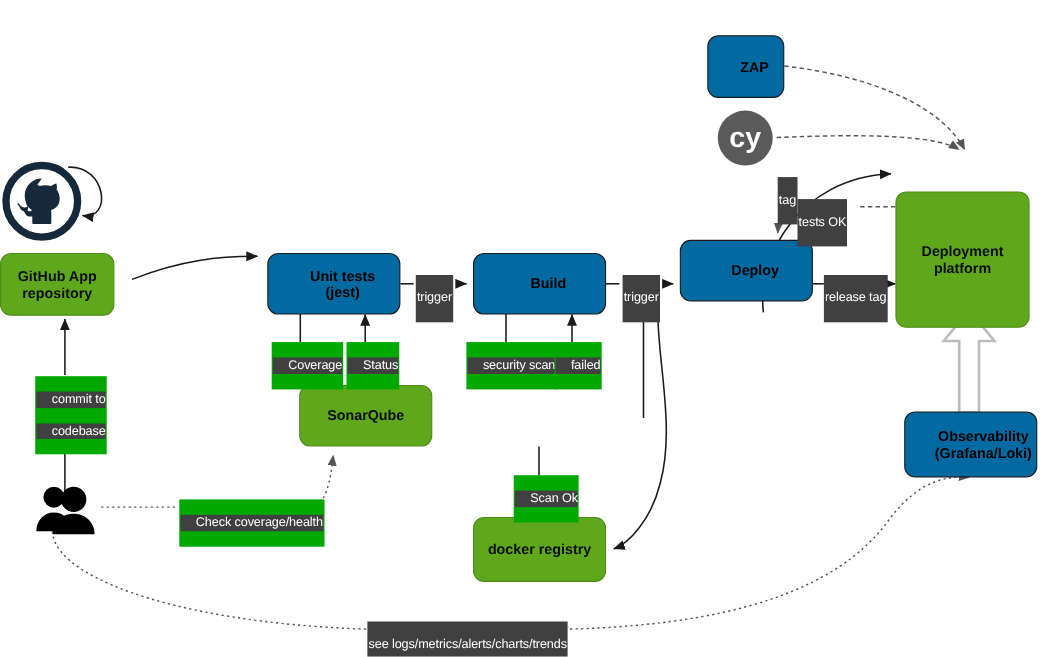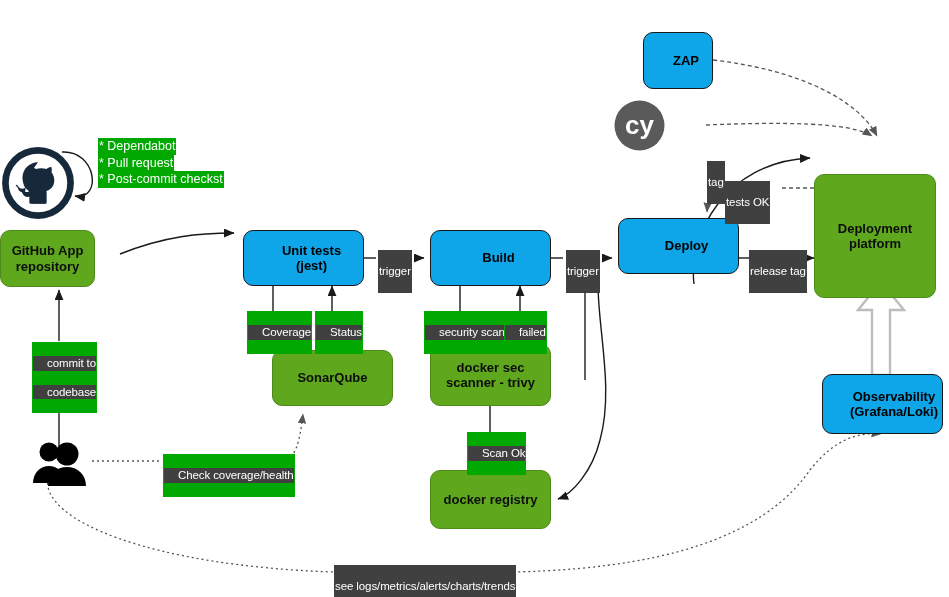--- a/index.html
+++ b/index.html
@@ -4,21 +4,21 @@
 <title>CI/CD Pipeline Diagram</title>
 <style>
   html,body{margin:0;padding:0;background:#ffffff;}
   body{font-family:"Liberation Sans",sans-serif;}
   #canvas{position:relative;width:949px;height:597px;background:#ffffff;overflow:hidden;}
   svg.layer{position:absolute;left:0;top:0;width:949px;height:597px;pointer-events:none;}
 
   .node{position:absolute;box-sizing:border-box;display:flex;align-items:center;
         justify-content:center;text-align:center;font-weight:bold;font-size:13px;
         line-height:1.18;color:#000000;border-radius:10px;}
-  .node.white{background:#0ea5e9;border:1.6px solid #1a1a1a;padding-left:16px;}
+  .node.white{background:#0369a1;border:1.6px solid #1a1a1a;padding-left:16px;}
   .node.green{background:#5FA81E;border:1.6px solid #4E8A18;color:#0d0d0d;}
   .node .lbl{padding:2px 4px;white-space:pre-line;}
 
   .edgelabel{position:absolute;font-size:11.5px;line-height:1.24;
              padding:0px 1px;white-space:pre-line;text-align:center;
              letter-spacing:-0.1px;}
   .edgelabel.green{background:#00a800;color:#ffffff;}
   .edgelabel.dark{background:#404040;color:#ffffff;}
   .edgelabel span{display:block;}
   .edgelabel.green span{background:#404040;padding-left:14px;}
@@ -104,21 +104,21 @@
 
       <path d="M48,478 C40,520 150,566 334,572"></path>
       <path d="M513,572 C700,568 775,520 810,470 C835,438 860,432 881,434" marker-end="url(#ahg)"></path>
     </g>
 
     <g>
       <path d="M872,375 L872,310 L858,310 L881,282 L904,310 L890,310 L890,375 z" fill="#ffffff" stroke="#bdbdbd" stroke-width="2.4"></path>
     </g>
   </svg>
 
-  <div class="node green" style="left:0px;top:230px;width:95px;height:57px;">
+  <div class="node green" style="left:0px;top:230px;width:104px;height:57px;">
     <div class="lbl">GitHub App
 repository</div>
   </div>
 
   <div class="node white" style="left:243px;top:230px;width:121px;height:56px;">
     <div class="lbl">Unit tests
 (jest)</div>
   </div>
 
   <div class="node white" style="left:430px;top:230px;width:121px;height:56px;">
@@ -131,24 +131,20 @@
 
   <div class="node green" style="left:814px;top:146px;width:122px;height:124px;margin-top:28px;">
     <div class="lbl">Deployment
 platform</div>
   </div>
 
   <div class="node green" style="left:243px;top:350px;width:121px;height:56px;margin-left:29px;">
     <div class="lbl">SonarQube</div>
   </div>
 
-  <div class="node green" style="left:430px;top:344px;width:121px;height:62px;">
-    <div class="lbl">docker sec
-scanner - trivy</div>
-  </div>
 
   <div class="node green" style="left:430px;top:470px;width:121px;height:59px;">
     <div class="lbl">docker registry</div>
   </div>
 
   <div class="node white" style="left:643px;top:32px;width:70px;height:57px;">
     <div class="lbl">ZAP</div>
   </div>
 
   <div class="node white" style="left:822px;top:374px;width:121px;height:60px;justify-content:flex-end;">
@@ -164,41 +160,36 @@
         v7.9c0,0.8,0.3,1.4,0.9,1.4h21.6c0.6,0,0.9-0.6,0.9-1.4V63.4c0-3.2-0.8-5.4-2.2-6.8c6.4-0.7,11.5-3.6,11.5-13.6
         c0-3-1-5.6-2.8-7.6c0.6-1.7,0.7-4.6-0.3-7.3c0,0-2.8,0.4-6.5,3c-2.2-0.6-4.6-0.9-7.1-0.9s-4.9,0.3-7.1,0.9
         c-3.7-2.6-6.5-3-6.5-3c-1,2.7-0.9,5.6-0.3,7.3"></path>
       <path fill="#16293B" d="M30,47c0,8.5,4.5,13.8,13.5,15c-1.4,1.4-2.1,3.6-2.1,6.7v8.9h19V68c0-3.1-0.7-5.3-2.1-6.7
         C67.3,60,72,54.7,72,46.2c0-3-1-5.6-2.8-7.6l-36.4,0C31,40.6,30,43.2,30,47z"></path>
       <path fill="#16293B" d="M33.5,54.5c-0.6,2-2.2,3.4-5.2,3.1c-2.7-0.3-4.2-1.7-5.3-3.3c-1-1.5-1.9-2-2.6-1.7
         c-0.7,0.3-0.5,1.2,0.4,1.9c1.3,1,1.9,2.4,2.6,3.9c1.2,2.7,3.9,4.8,9.2,3.9"></path>
     </svg>
   </div>
 
-  <div id="cypress-logo" style="left:613px;top:99px;width:53px;height:53px;text-decoration:underline;">
+  <div id="cypress-logo" style="left:651px;top:99px;width:53px;height:53px;text-decoration:underline;">
     <svg width="53" height="53" viewBox="0 0 53 53">
       <circle cx="26.5" cy="26.5" r="25" fill="#5A5A5A"></circle>
       <text x="26.5" y="34.5" text-anchor="middle" fill="#ffffff" font-family="Liberation Sans, sans-serif" font-size="26" font-weight="bold">cy</text>
     </svg>
   </div>
 
   <div id="users-logo" style="left:30px;top:440px;width:62px;height:46px;">
     <svg width="62" height="46" viewBox="0 0 62 46">
       <circle cx="19" cy="12" r="9.5" fill="#000000"></circle>
       <path fill="#000000" d="M3,43c0-10,7.2-17,16-17c8.8,0,16,7,16,17z"></path>
       <circle cx="37" cy="14" r="11.5" fill="#000000"></circle>
       <path fill="#000000" d="M18,46c0-11.5,8.5-19,19-19c10.5,0,19,7.5,19,19z"></path>
     </svg>
   </div>
 
-  <div class="notes" style="left:98px;top:138px;">
-    <b><span>* Dependabot</span></b>
-    <b><span>* Pull request</span></b>
-    <b><span>* Post-commit checkst</span></b>
-  </div>
 
   <div class="edgelabel dark" style="left:378px;top:250px;">
     <span>trigger</span>
   </div>
 
   <div class="edgelabel dark" style="left:566px;top:250px;">
     <span>trigger</span>
   </div>
 
   <div class="edgelabel dark" style="left:749px;top:250px;">

